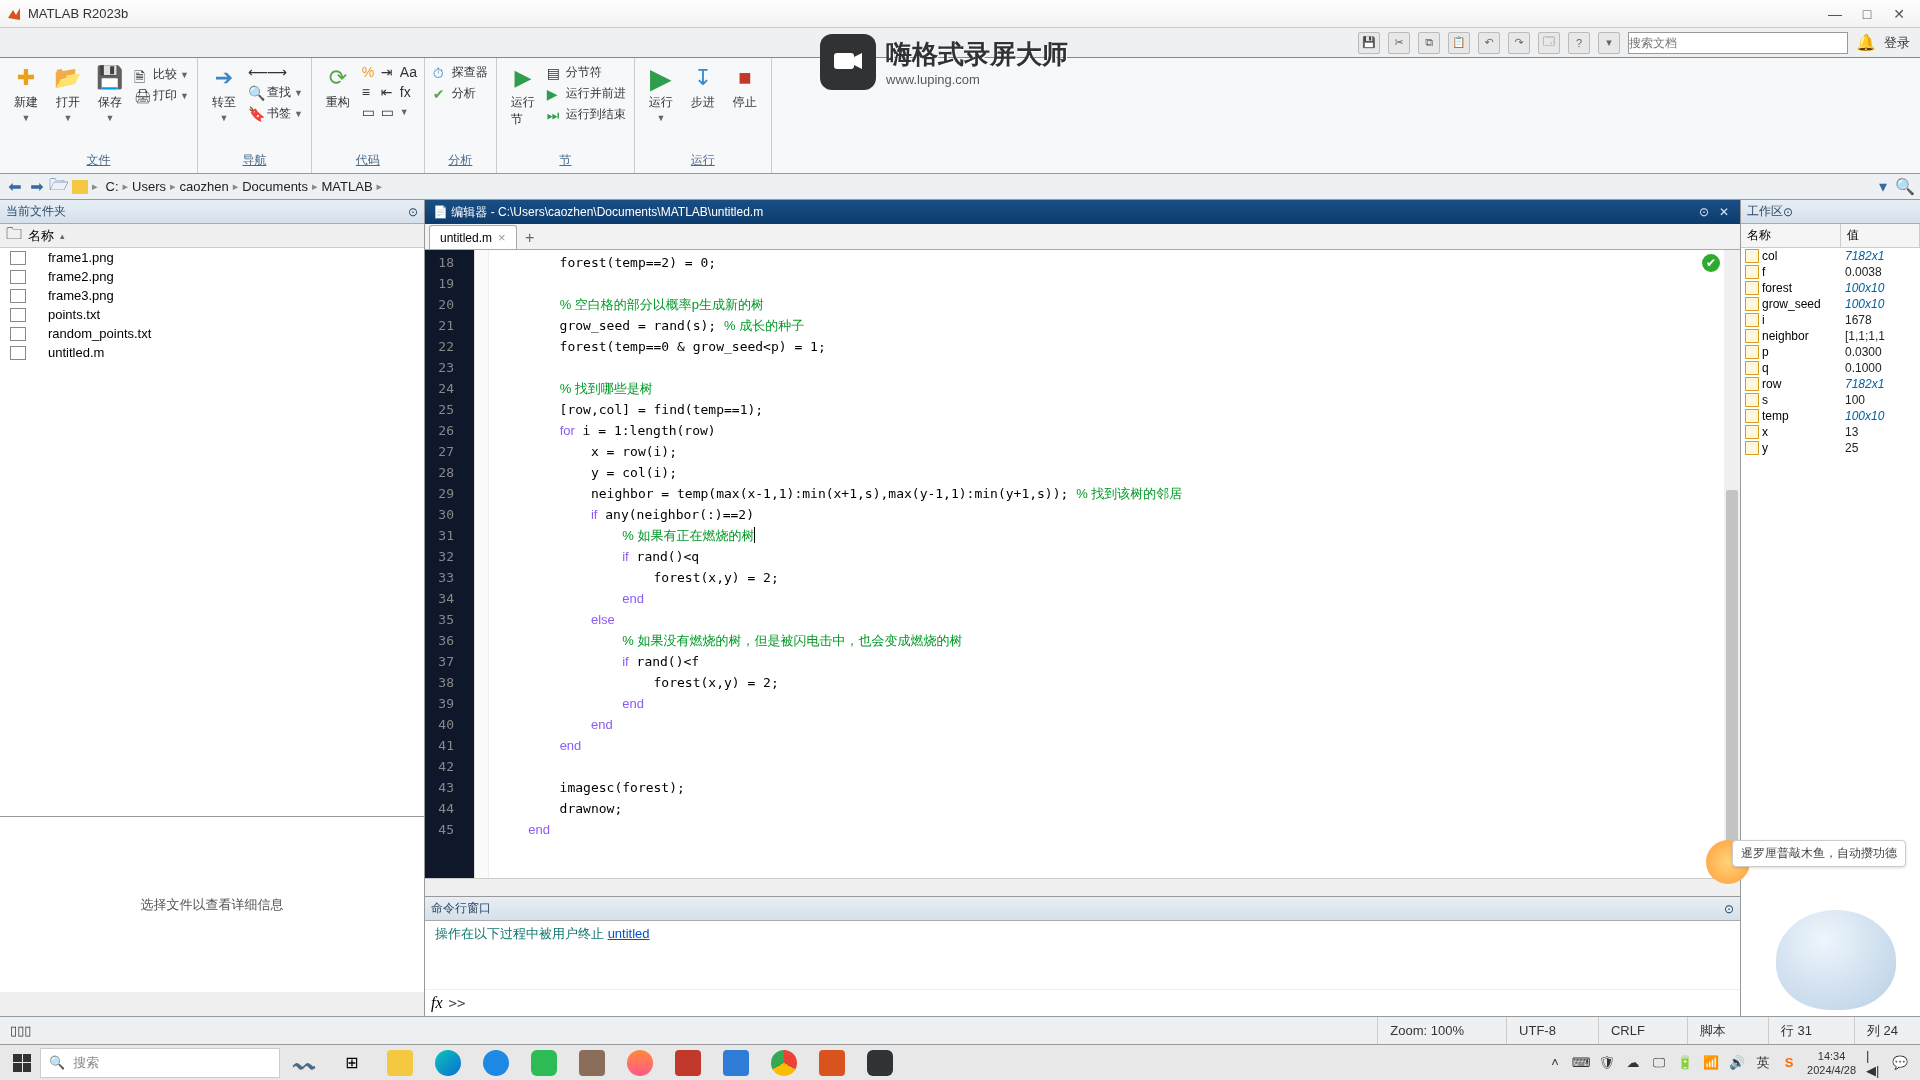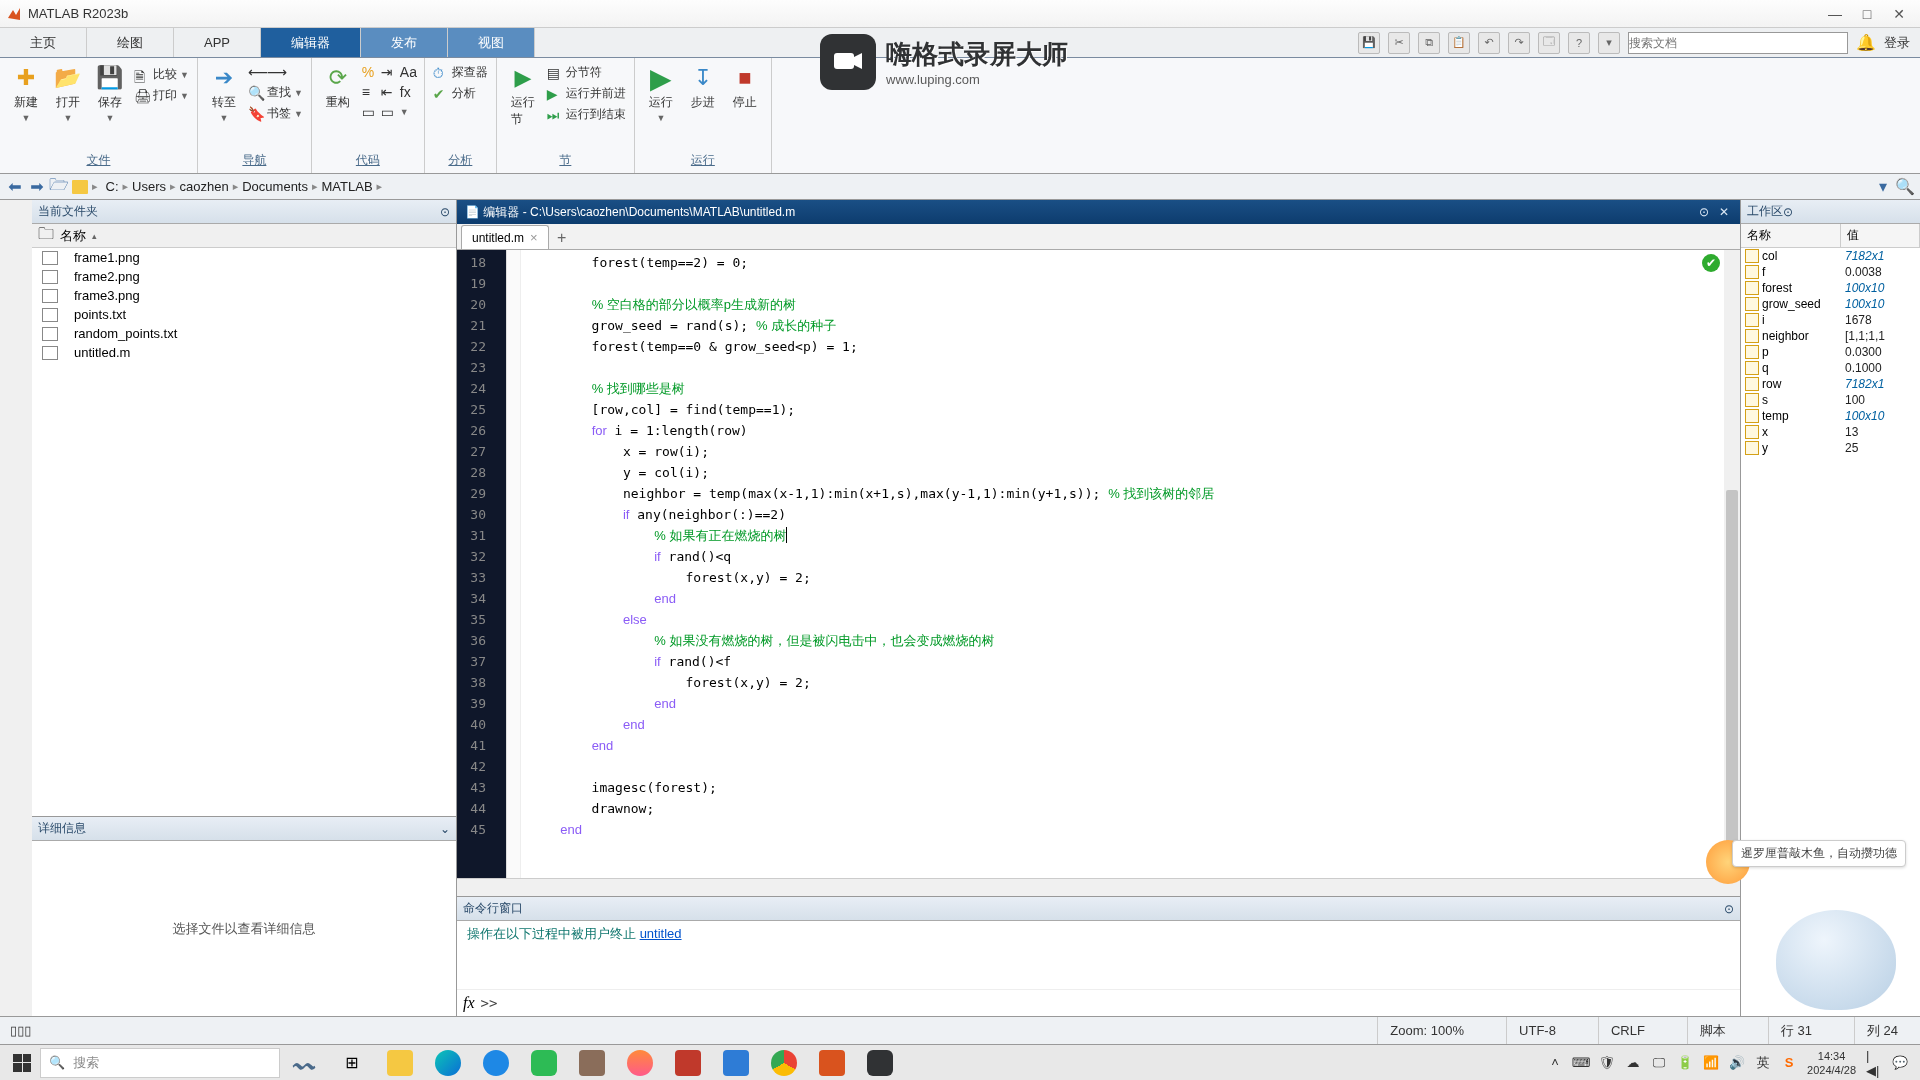--- a/index.html
+++ b/index.html
@@ -37,29 +37,29 @@
 .dd { font-size: 9px; color: #666; }
 
 
 .addrbar { height: 26px; background: #eef1f4; border-bottom: 1px solid #999; display: flex; align-items: center; padding: 0 6px; gap: 4px; }
 .navarrow { width: 18px; height: 18px; color: #3a6aa0; display: flex; align-items: center; justify-content: center; cursor: pointer; }
 .fldicon { width: 16px; height: 14px; background: #f5c842; border-radius: 1px; }
 .crumb { font-size: 13px; color: #222; cursor: pointer; padding: 0 4px; }
 .sep { color: #888; font-size: 11px; }
 
 
-.main { display: flex; height: calc(100% - 28px - 30px - 116px - 26px - 28px - 36px); margin-left: 32px; }
+.main { display: flex; height: calc(100% - 28px - 30px - 116px - 26px - 28px - 36px); }
 .panel-head { height: 24px; background: linear-gradient(#e8eef5,#d6e0ea); border-bottom: 1px solid #aaa; display: flex; align-items: center; padding: 0 6px; font-size: 12px; color: #2a4a6a; }
 .panel-head .spacer { flex: 1; }
 
 
 .leftcol { width: 425px; display: flex; flex-direction: column; border-right: 1px solid #999; }
 .cf-tools { height: 24px; display: flex; align-items: center; padding: 0 6px; gap: 6px; border-bottom: 1px solid #ccc; }
 .cf-list { flex: 1; overflow: auto; background: #fff; }
-.cf-item { display: flex; align-items: center; gap: 16px; padding: 2px 10px; font-size: 13px; }
+.cf-item { display: flex; align-items: center; gap: 22px; padding: 2px 10px; font-size: 13px; }
 .fileicon { width: 16px; height: 14px; border: 1px solid #888; background: #fff; position: relative; }
 .details { height: 200px; border-top: 1px solid #999; }
 .details-body { display: flex; align-items: center; justify-content: center; height: calc(100% - 24px); font-size: 13px; color: #555; background: #fff; }
 
 
 .editorcol { flex: 1; display: flex; flex-direction: column; min-width: 0; }
 .editor-title { height: 24px; background: linear-gradient(#1a4f85,#0d3c6e); color: #fff; display: flex; align-items: center; padding: 0 8px; font-size: 12px; }
 .editor-title .spacer { flex: 1; }
 .editor-title .tbtn { width: 16px; height: 16px; display: flex; align-items: center; justify-content: center; cursor: pointer; color: #dbe8f5; margin-left: 4px; }
 .file-tabs { height: 26px; background: #f2f2f2; display: flex; align-items: flex-end; border-bottom: 1px solid #aaa; }
@@ -140,28 +140,20 @@
     </svg>
   <span class="title">MATLAB R2023b</span>
   <div class="winbtns">
     <span class="winbtn">—</span>
     <span class="winbtn">□</span>
     <span class="winbtn">✕</span>
   </div>
 </div>
 
 <div class="tabstrip">
-  <div id="tabs-container" style="display:flex">
-      <div class="tab">主页</div>
-      <div class="tab">绘图</div>
-      <div class="tab">APP</div>
-      <div class="tab active">编辑器</div>
-      <div class="tab sub">发布</div>
-      <div class="tab sub">视图</div>
-    </div>
   <div class="tabstrip-right">
     <span class="minibtn">💾</span>
     <span class="minibtn">✂</span>
     <span class="minibtn">⧉</span>
     <span class="minibtn">📋</span>
     <span class="minibtn">↶</span>
     <span class="minibtn">↷</span>
     <span class="minibtn">🗔</span>
     <span class="minibtn">?</span>
     <span class="minibtn">▾</span>
@@ -376,25 +368,20 @@
         <div class="cf-item">
           <span class="fileicon"></span>
           <span>random_points.txt</span>
         </div>
         <div class="cf-item">
           <span class="fileicon"></span>
           <span>untitled.m</span>
         </div>
       </div>
     <div class="details">
-      <div class="panel-head">
-          <span>详细信息</span>
-          <span class="spacer"></span>
-          <span>⌄</span>
-        </div>
       <div class="details-body">选择文件以查看详细信息</div>
     </div>
   </div>
 
   <div class="editorcol">
     <div class="editor-title">
       <span>📄</span>&nbsp;
       <span>编辑器 - C:\Users\caozhen\Documents\MATLAB\untitled.m</span>
       <span class="spacer"></span>
       <span class="tbtn">⊙</span>

